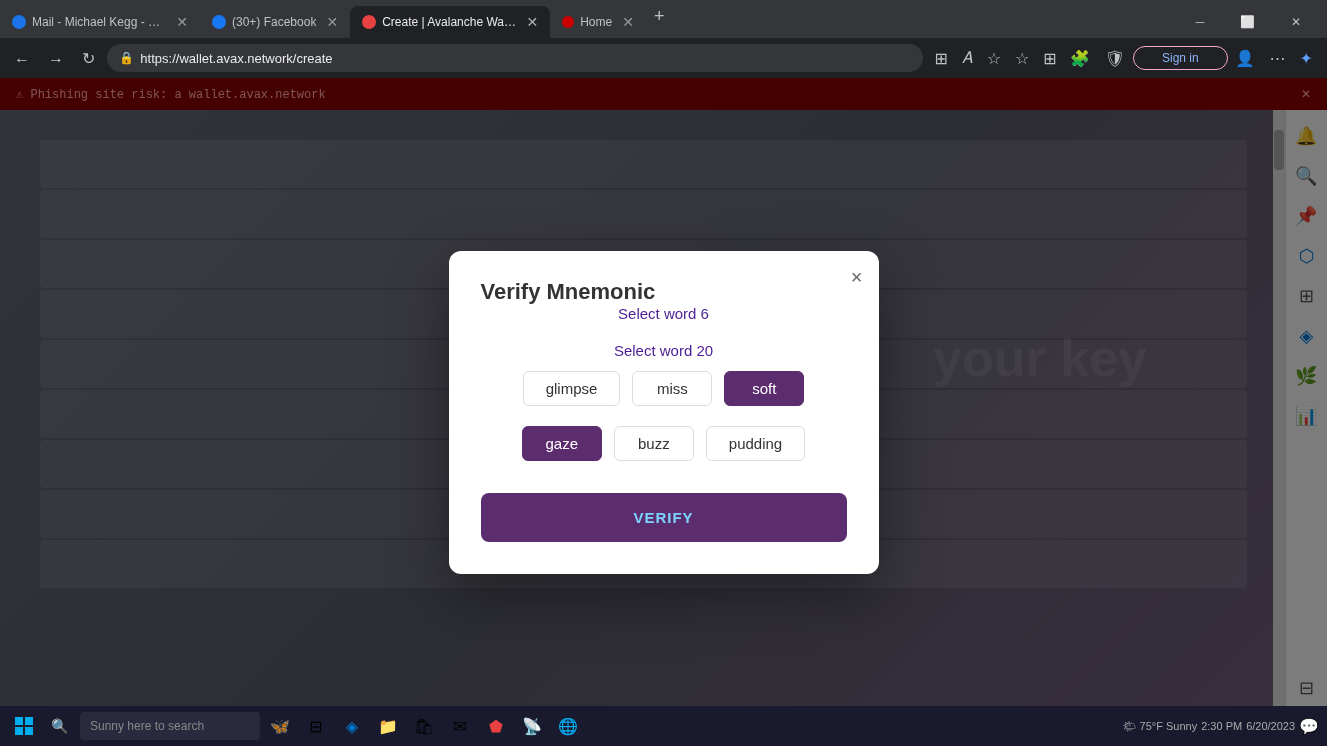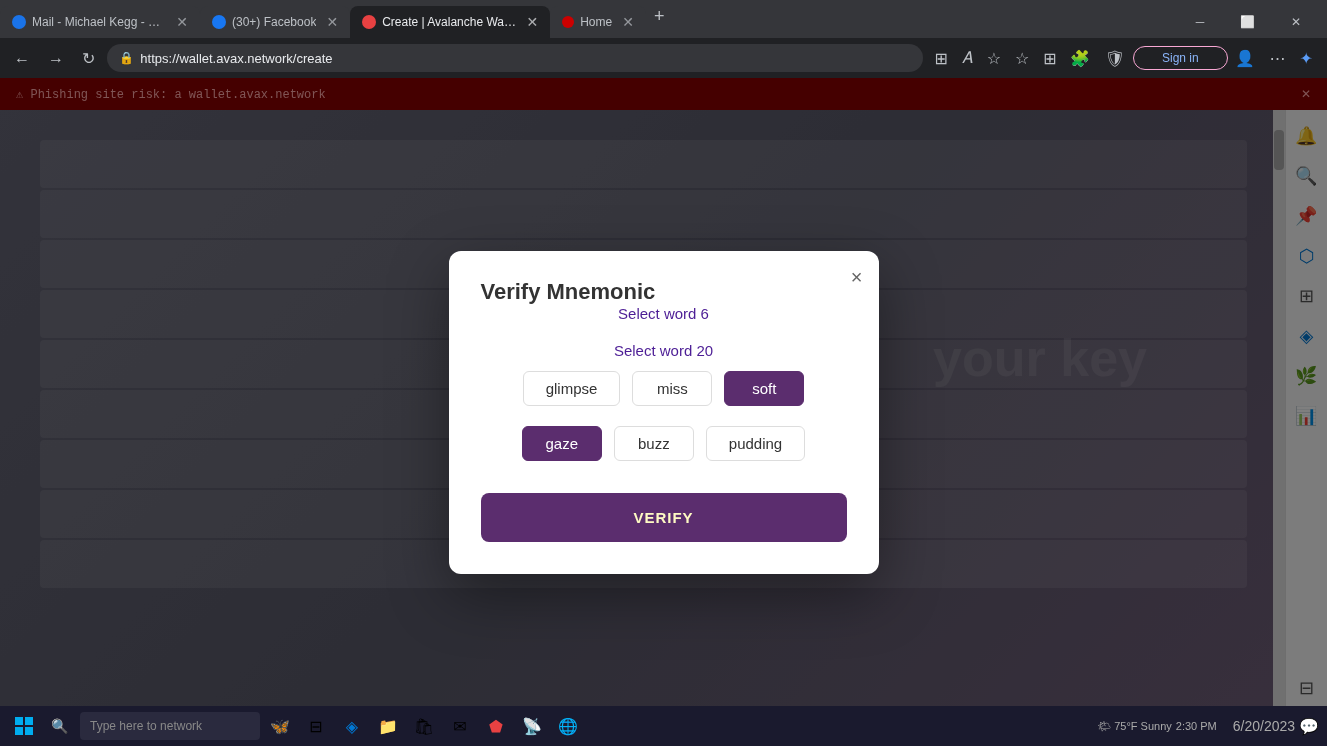--- a/index.html
+++ b/index.html
@@ -256,21 +256,21 @@
       background: #5b2d6e;
       color: white;
       border-color: #5b2d6e;
     }
 
     
     .verify-btn {
       width: 100%;
       padding: 16px;
       background: #5b2d6e;
-      color: #fef9c3;
+      color: #7dd3fc;
       border: none;
       border-radius: 8px;
       font-size: 15px;
       font-weight: 700;
       letter-spacing: 1px;
       cursor: pointer;
       margin-top: 12px;
     }
 
     
@@ -464,32 +464,32 @@
 <div style="position:fixed;bottom:0;left:0;right:0;height:40px;background:#1a1a2e;display:flex;align-items:center;padding:0 8px;gap:4px;z-index:100;">
   <div style="width:32px;height:32px;display:flex;align-items:center;justify-content:center;cursor:pointer;">
     <svg width="18" height="18" viewBox="0 0 18 18">
         <rect x="0" y="0" width="8" height="8" fill="#00adef"></rect>
         <rect x="10" y="0" width="8" height="8" fill="#00adef"></rect>
         <rect x="0" y="10" width="8" height="8" fill="#00adef"></rect>
         <rect x="10" y="10" width="8" height="8" fill="#00adef"></rect>
       </svg>
   </div>
   <div style="width:32px;height:32px;display:flex;align-items:center;justify-content:center;cursor:pointer;color:#aaa;font-size:14px;">🔍</div>
-  <div style="background:#2a2a3e;border-radius:4px;height:28px;display:flex;align-items:center;padding:0 10px;color:#888;font-size:12px;flex:0 0 180px;">Type here to network</div>
+  <div style="background:#2a2a3e;border-radius:4px;height:28px;display:flex;align-items:center;padding:0 10px;color:#888;font-size:12px;flex:0 0 180px;">Sunny here to search</div>
   <div style="width:32px;height:32px;display:flex;align-items:center;justify-content:center;">🦋</div>
 
   <div style="width:32px;height:32px;display:flex;align-items:center;justify-content:center;cursor:pointer;">⊟</div>
   <div style="width:32px;height:32px;display:flex;align-items:center;justify-content:center;cursor:pointer;color:#0078d4;">◈</div>
   <div style="width:32px;height:32px;display:flex;align-items:center;justify-content:center;cursor:pointer;">📁</div>
   <div style="width:32px;height:32px;display:flex;align-items:center;justify-content:center;cursor:pointer;">🛍</div>
   <div style="width:32px;height:32px;display:flex;align-items:center;justify-content:center;cursor:pointer;">✉</div>
   <div style="width:32px;height:32px;display:flex;align-items:center;justify-content:center;cursor:pointer;color:#e84142;">⬟</div>
   <div style="width:32px;height:32px;display:flex;align-items:center;justify-content:center;cursor:pointer;">📡</div>
   <div style="width:32px;height:32px;display:flex;align-items:center;justify-content:center;cursor:pointer;">🌐</div>
   <div style="flex:1;"></div>
 
   <div style="display:flex;align-items:center;gap:4px;color:#aaa;">
     <span style="font-size:11px;margin-left:25px;">🌤 75°F  Sunny</span>
     <span style="font-size:11px;">2:30 PM</span>
-    <span style="font-size:14px;margin-left:12px;">6/20/2023</span>
+    <span style="font-size:11px;">6/20/2023</span>
     <span style="font-size:16px;">💬</span>
   </div>
 </div>
 
 </body></html>

